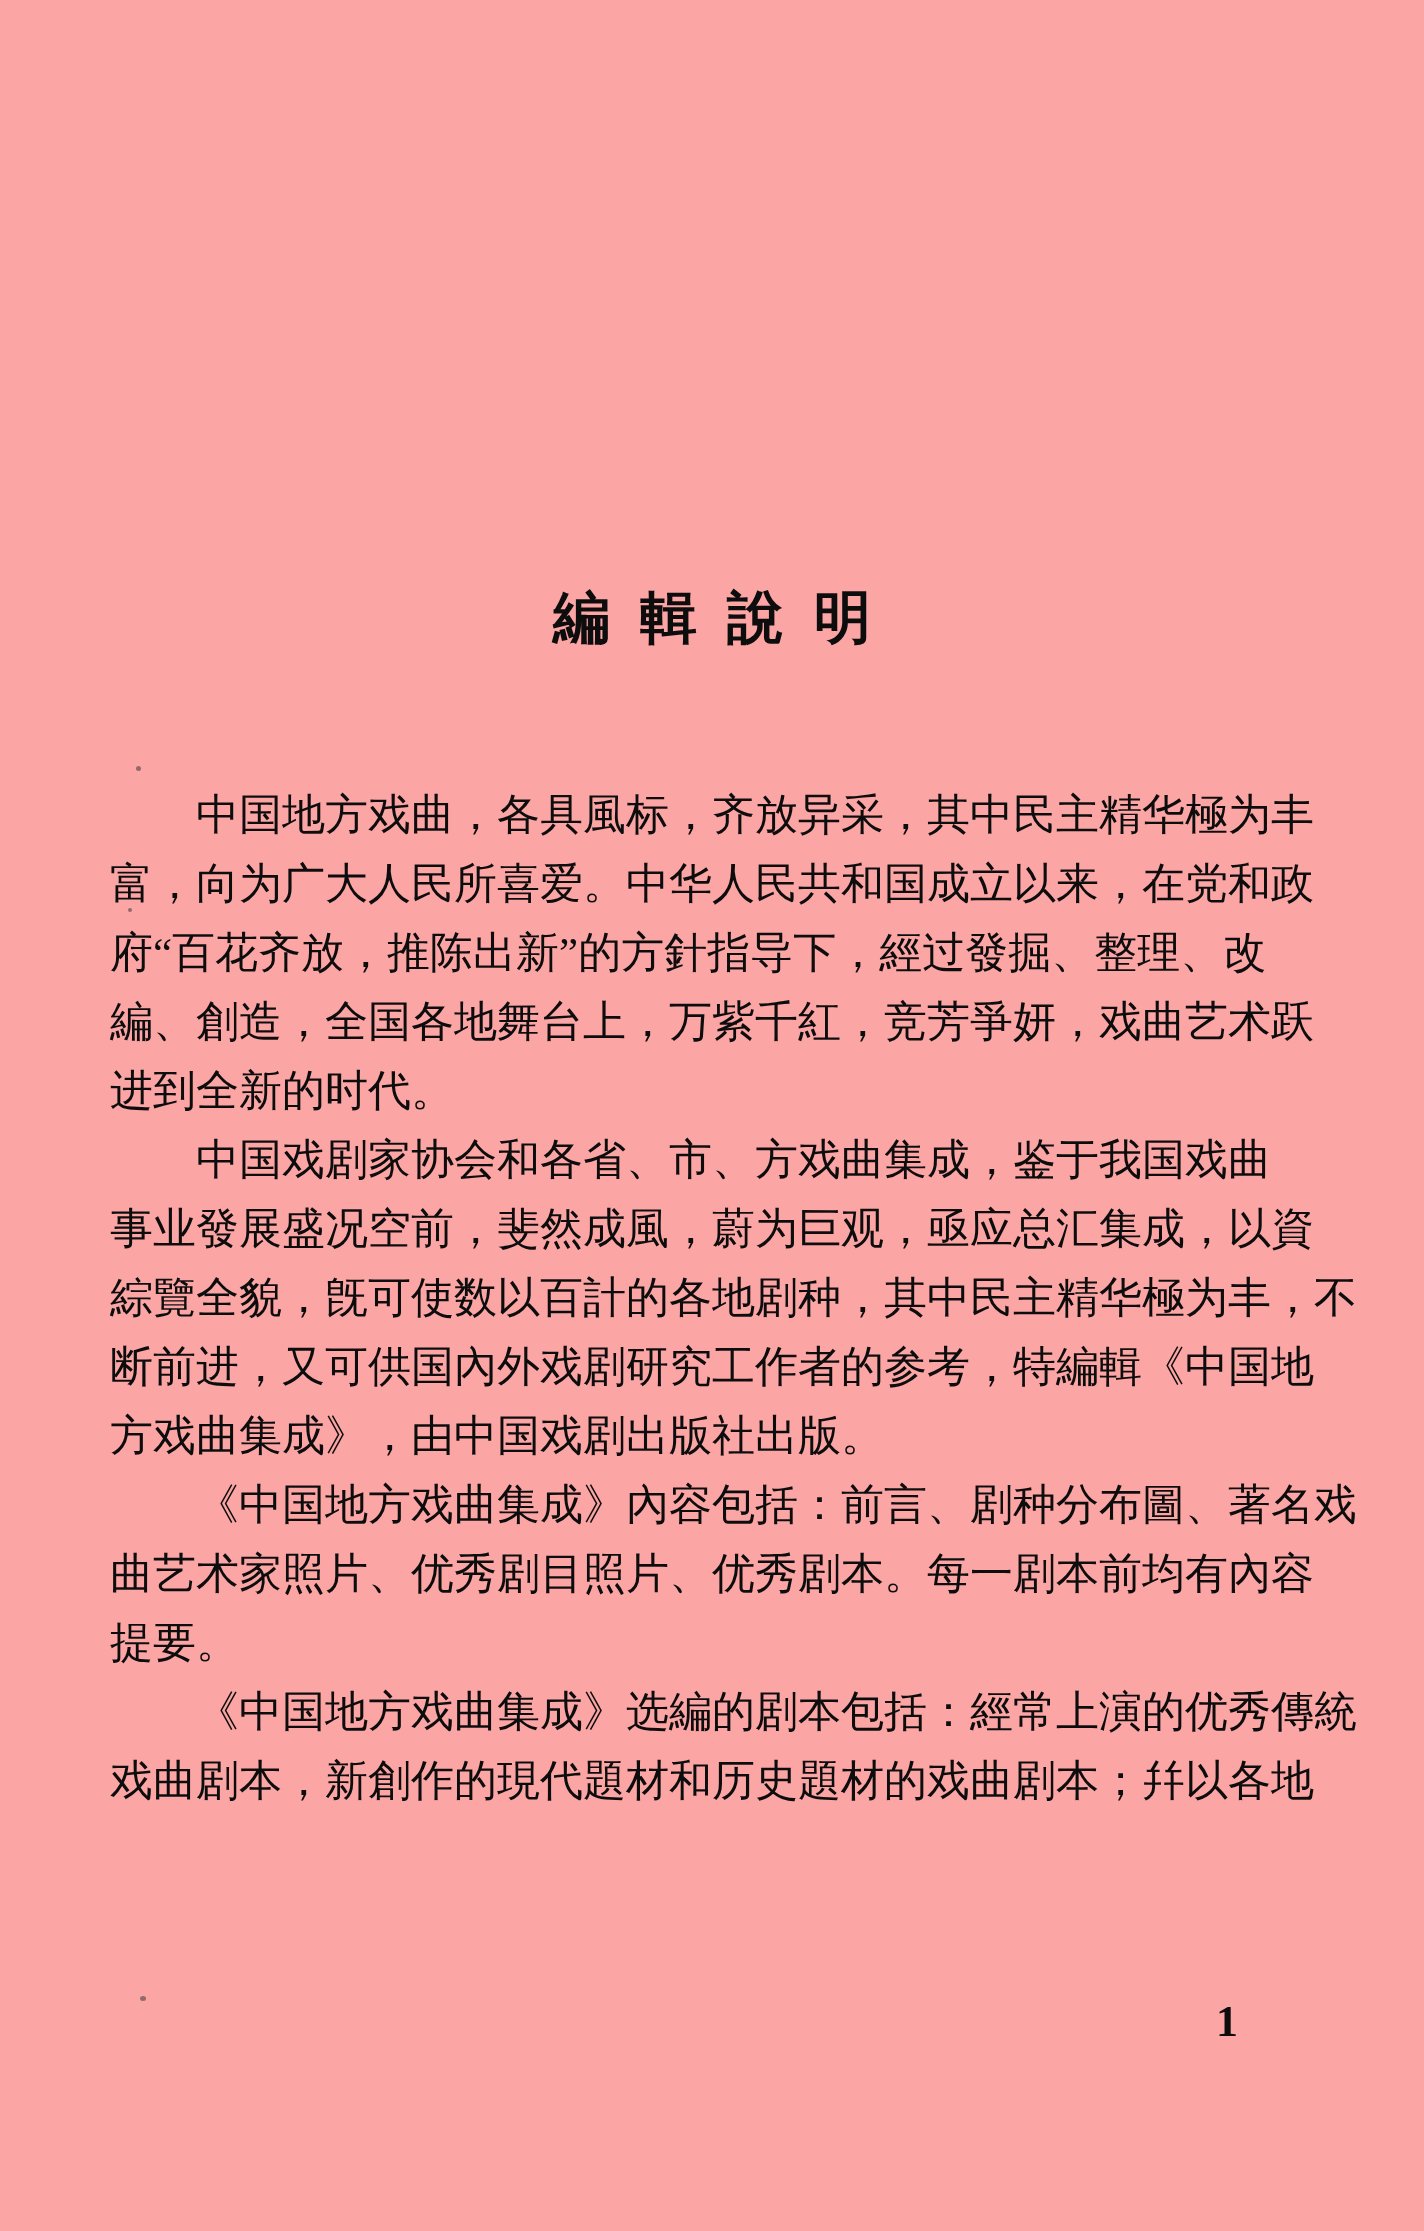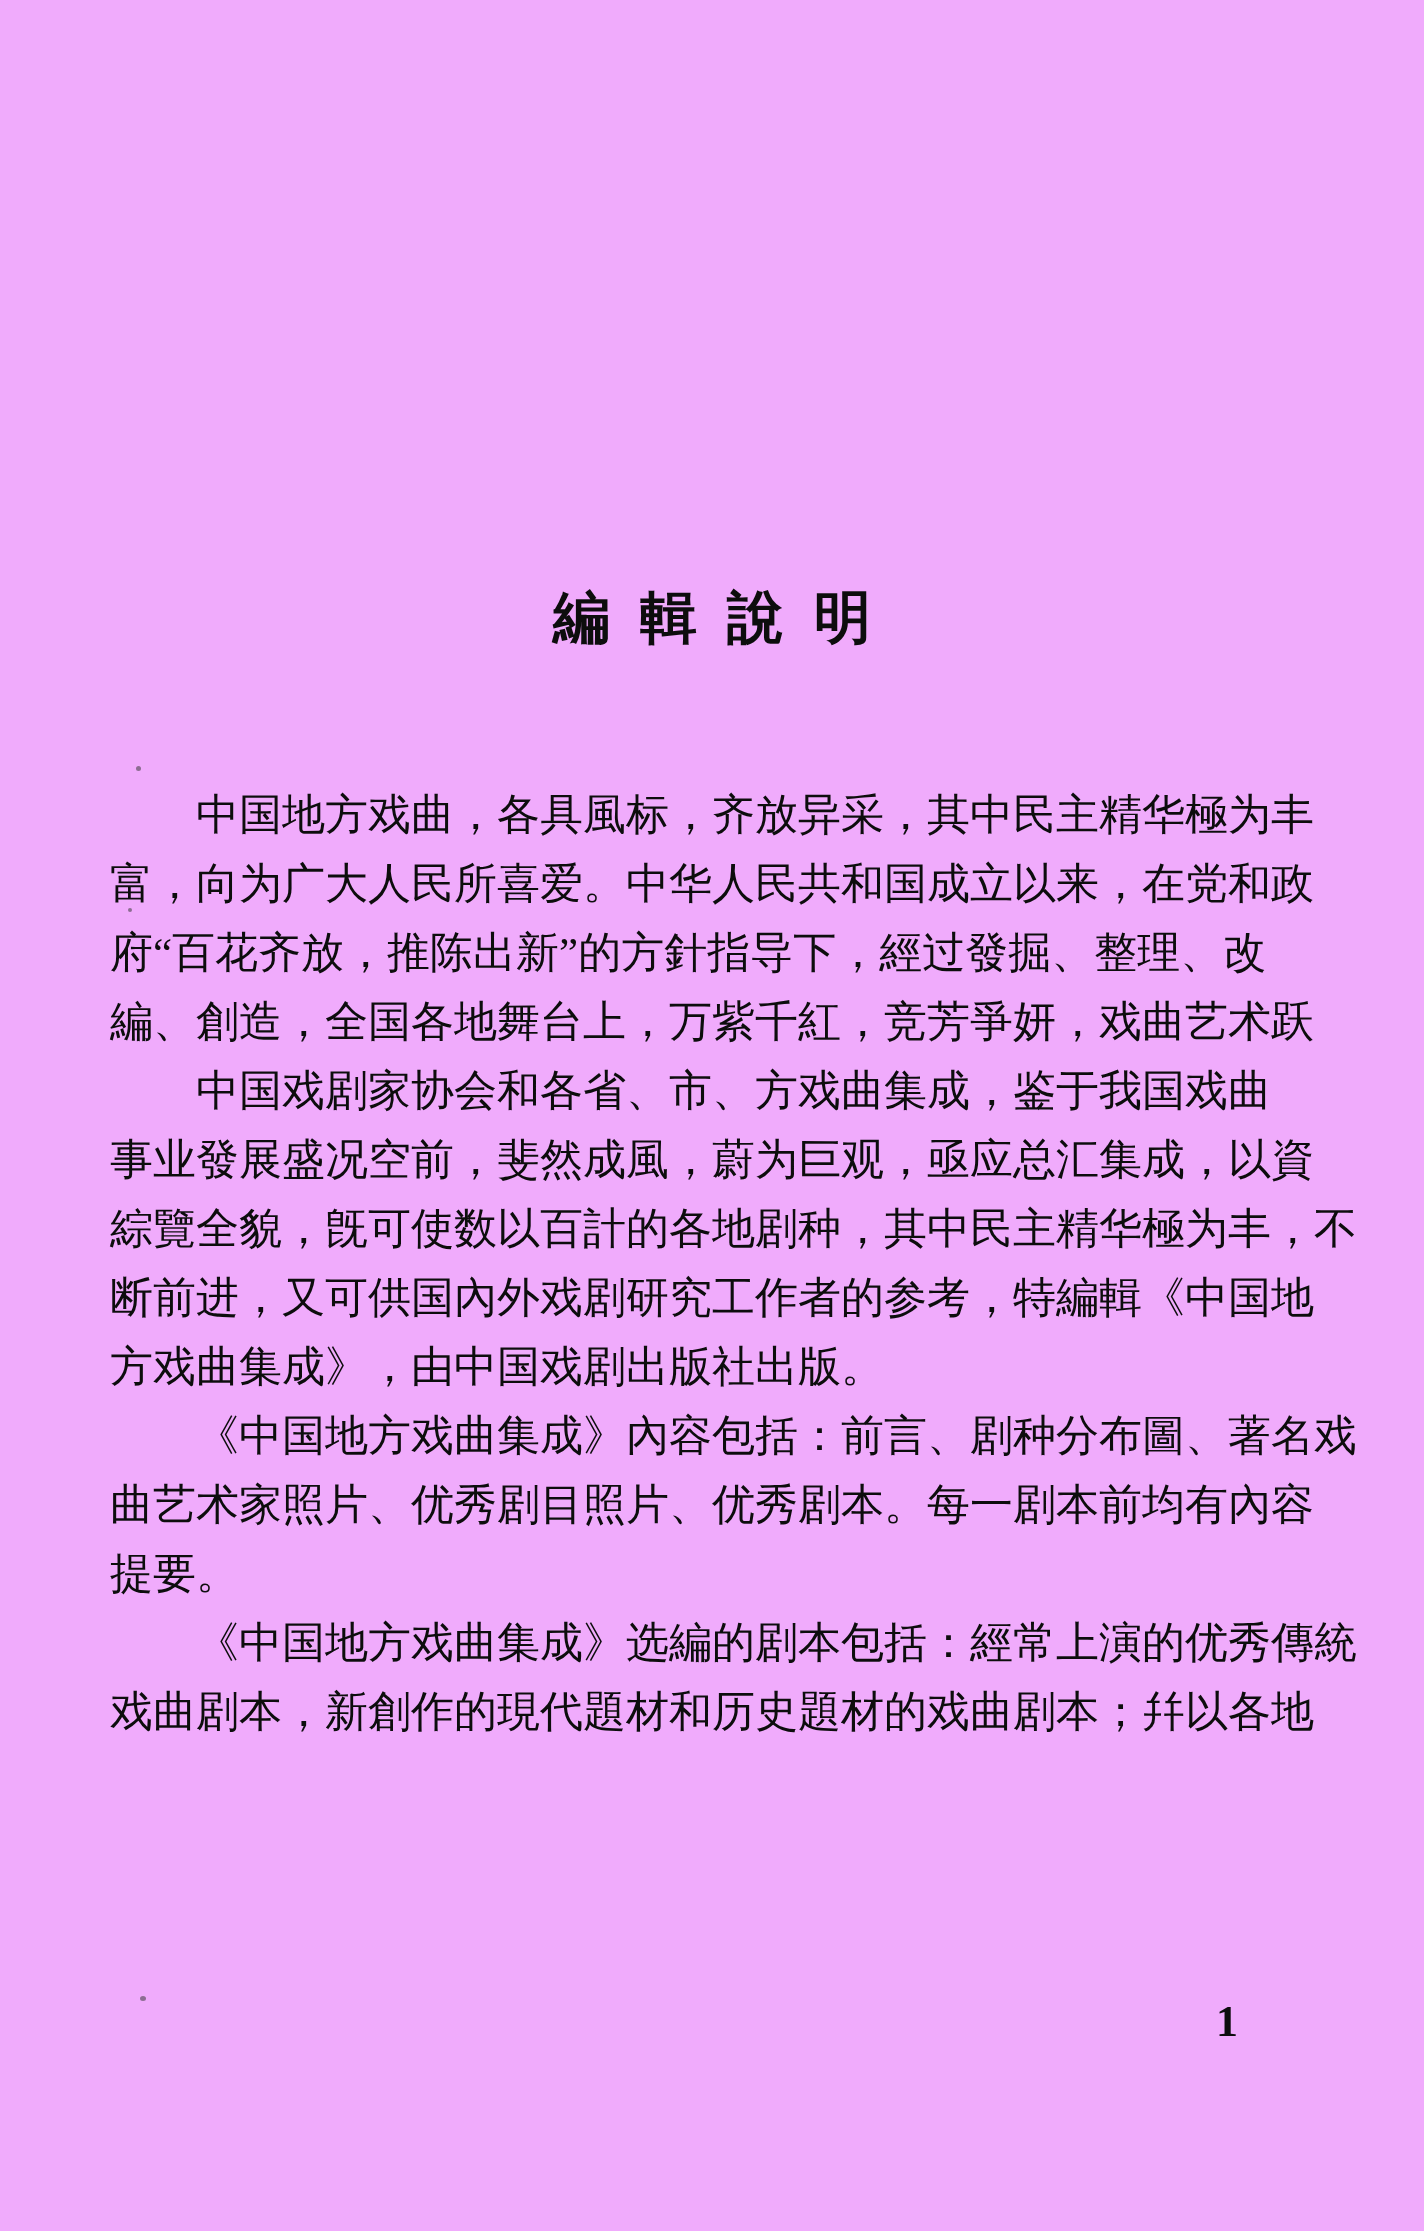--- a/index.html
+++ b/index.html
@@ -4,21 +4,21 @@
 <style>
   html, body {
     margin: 0;
     padding: 0;
     background: #ffffff;
   }
   .page {
     position: relative;
     width: 1424px;
     height: 2231px;
-    background: #f0abfc;
+    background: #fca5a5;
     overflow: hidden;
     font-family: "Liberation Serif", "DejaVu Serif", serif;
     color: #0d0d0d;
   }
   .title {
     position: absolute;
     top: 580px;
     left: 0;
     width: 100%;
     margin: 0;
@@ -74,20 +74,21 @@
 
   <h1 class="title">編輯說明</h1>
 
   <div class="body-text">
 
     <div class="para">
       <div class="line indent">中国地方戏曲，各具風标，齐放异采，其中民主精华極为丰</div>
       <div class="line">富，向为广大人民所喜爱。中华人民共和国成立以来，在党和政</div>
       <div class="line">府“百花齐放，推陈出新”的方針指导下，經过發掘、整理、改</div>
       <div class="line">編、創造，全国各地舞台上，万紫千紅，竞芳爭妍，戏曲艺术跃</div>
+      <div class="line">进到全新的时代。</div>
     </div>
 
     <div class="para">
       <div class="line indent">中国戏剧家协会和各省、市、方戏曲集成，鉴于我国戏曲</div>
       <div class="line">事业發展盛况空前，斐然成風，蔚为巨观，亟应总汇集成，以資</div>
       <div class="line">綜覽全貌，旣可使数以百計的各地剧种，其中民主精华極为丰，不</div>
       <div class="line">断前进，又可供国內外戏剧研究工作者的参考，特編輯《中国地</div>
       <div class="line">方戏曲集成》，由中国戏剧出版社出版。</div>
     </div>
 

